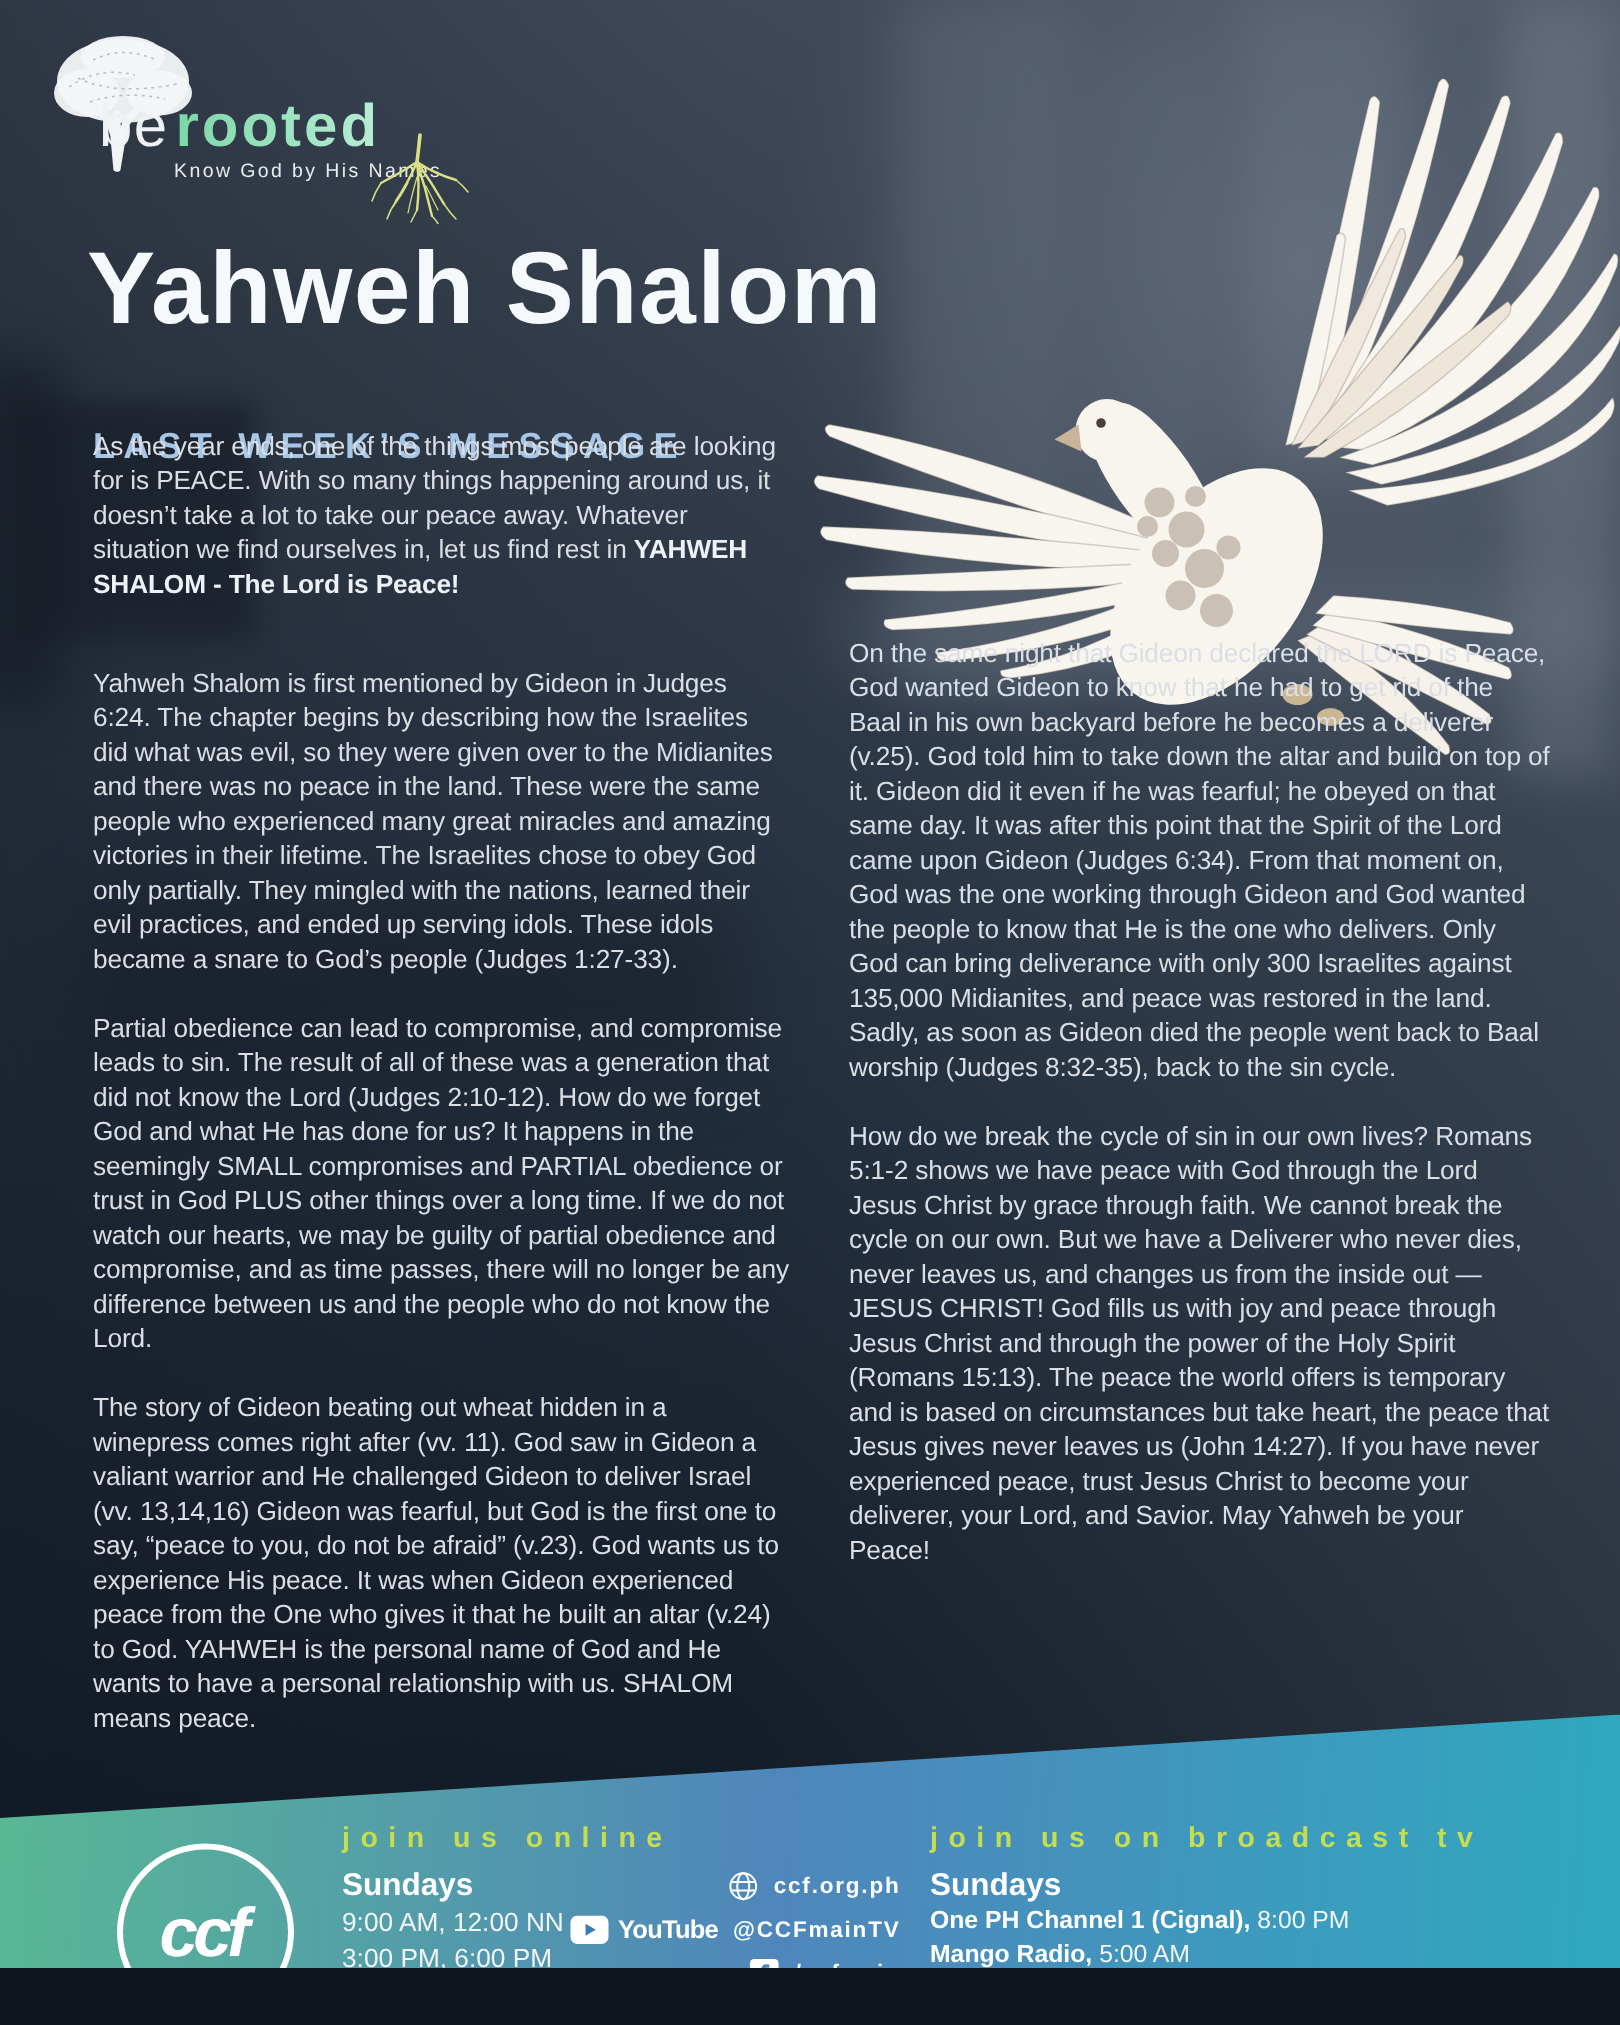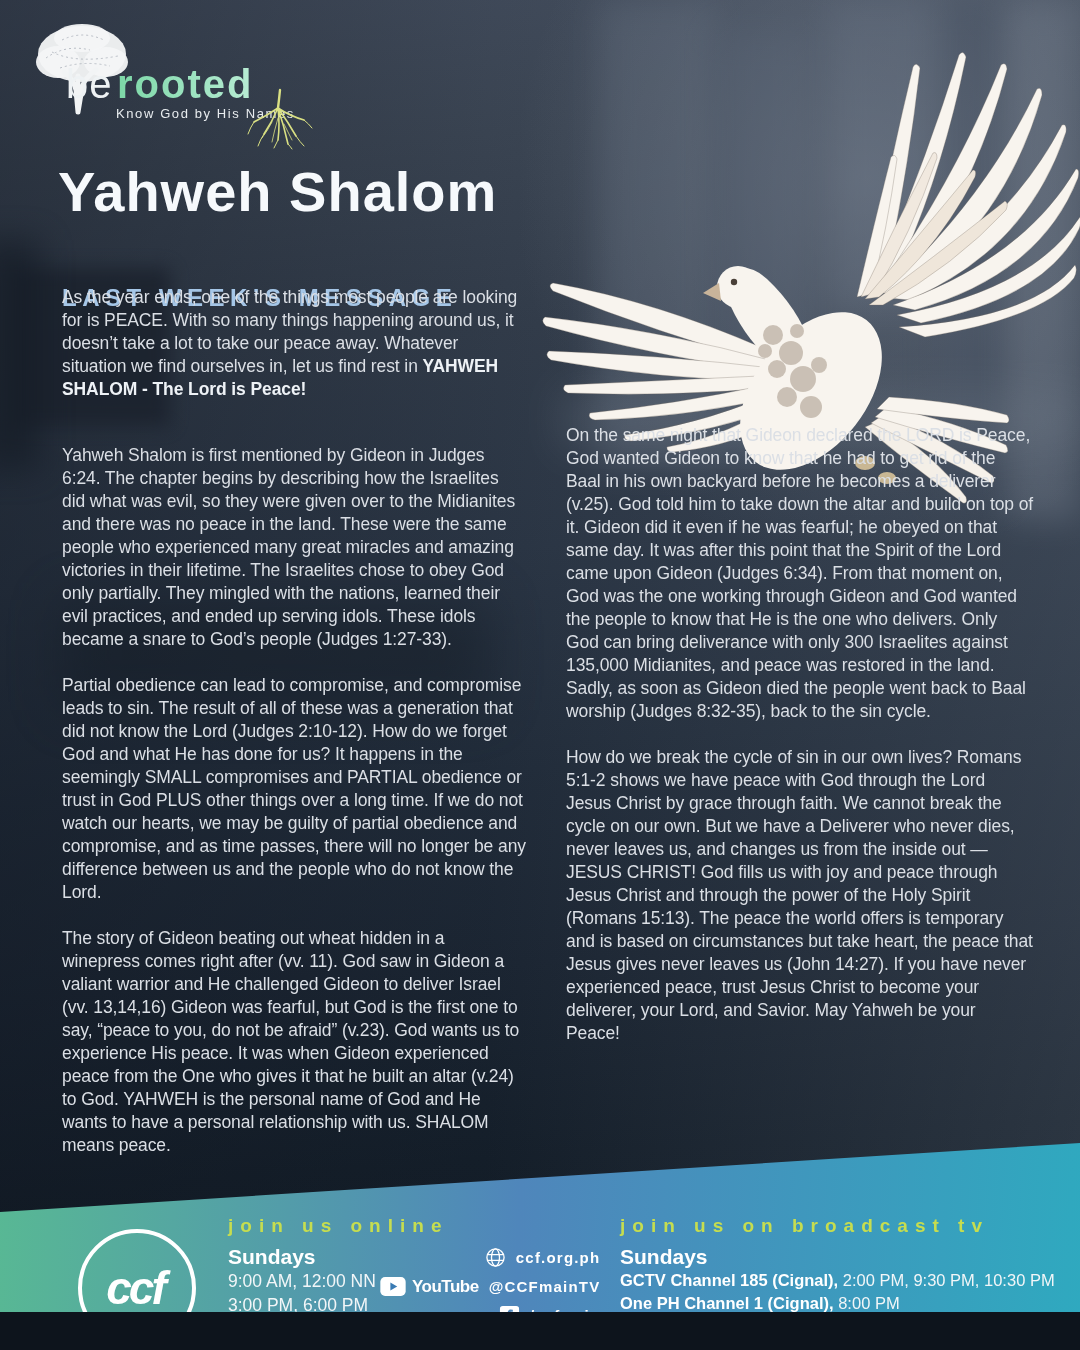--- a/index.html
+++ b/index.html
@@ -26,21 +26,21 @@
   
   .logo-tree{position:absolute;left:26px;top:16px;width:112px;height:104px;}
   .logo-word{position:absolute;left:66px;top:62px;white-space:nowrap;}
   .logo-be{font-size:40px;font-weight:400;color:#eef2f4;letter-spacing:1px;}
   .logo-rooted{font-size:40px;font-weight:800;letter-spacing:2px;
     background:linear-gradient(90deg,#7cd7a6 0%,#9ce3c0 55%,#b9ecd4 100%);
     -webkit-background-clip:text;background-clip:text;color:transparent;}
   .logo-tagline{position:absolute;left:116px;top:106px;font-size:13px;letter-spacing:1.6px;color:#e8ecef;font-weight:400;}
   .logo-roots{position:absolute;left:246px;top:88px;width:68px;height:62px;}
 
-  .title{position:absolute;left:58px;top:148px;width:980px;font-size:56px;line-height:88px;font-weight:800;color:#f6f9fc;letter-spacing:1px;}
+  .title{position:absolute;left:58px;top:148px;width:980px;font-size:68px;line-height:88px;font-weight:800;color:#f6f9fc;letter-spacing:1px;}
   .subtitle{position:absolute;left:62px;top:252px;font-size:24px;font-weight:700;letter-spacing:5.5px;color:#a5c6e7;margin-top:32px;}
 
   
   .copy{color:#dbdfe5;font-size:17.5px;line-height:23px;letter-spacing:-.1px;}
   .copy p{margin:0 0 23px 0;}
   .intro{position:absolute;left:62px;top:286px;width:464px;}
   .col-left{position:absolute;left:62px;top:444px;width:464px;}
   .col-right{position:absolute;left:566px;top:424px;width:468px;}
   .copy strong{color:#eef2f6;}
 
@@ -224,19 +224,18 @@
           <rect x="1" y="1" width="20" height="20" rx="3" fill="#fff"></rect>
           <path d="M14.5 7.2 h-1.8 c-.6 0-1 .4-1 1.1 v1.6 h2.7 l-.4 2.4 h-2.3 V19 h-2.6 v-6.7 H7.3 v-2.4 h1.8 V8 c0-2 1.2-3.2 3.1-3.2 l2.3.1 Z" fill="#4f86bb"></path>
         </svg>
         <span class="lbl">/ccfmain</span>
       </div>
     </div>
 
     <div class="broadcast">
       <div class="f-heading">join us on broadcast tv</div>
       <div class="f-day">Sundays</div>
-      <div class="brow"><strong>GCTV Channel 185 (Cignal),</strong><span> 2:00 PM, 9:30 PM, 10:30 PM</span></div>
       <div class="brow"><strong>One PH Channel 1 (Cignal),</strong><span> 8:00 PM</span></div>
       <div class="brow"><strong>Mango Radio,</strong><span> 5:00 AM</span></div>
     </div>
   </div>
 
 </div>
 
 </body></html>

